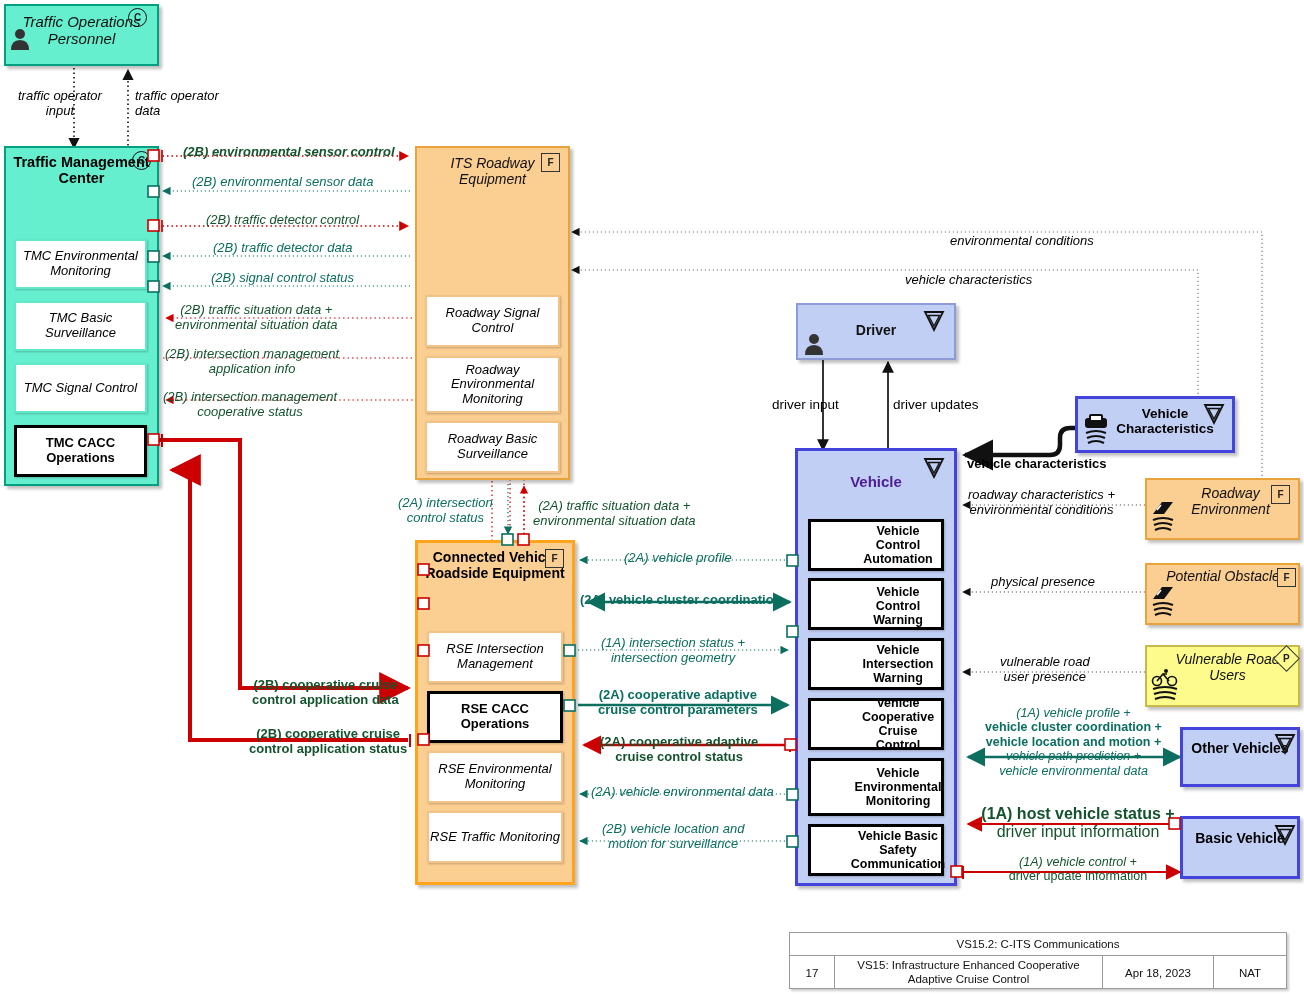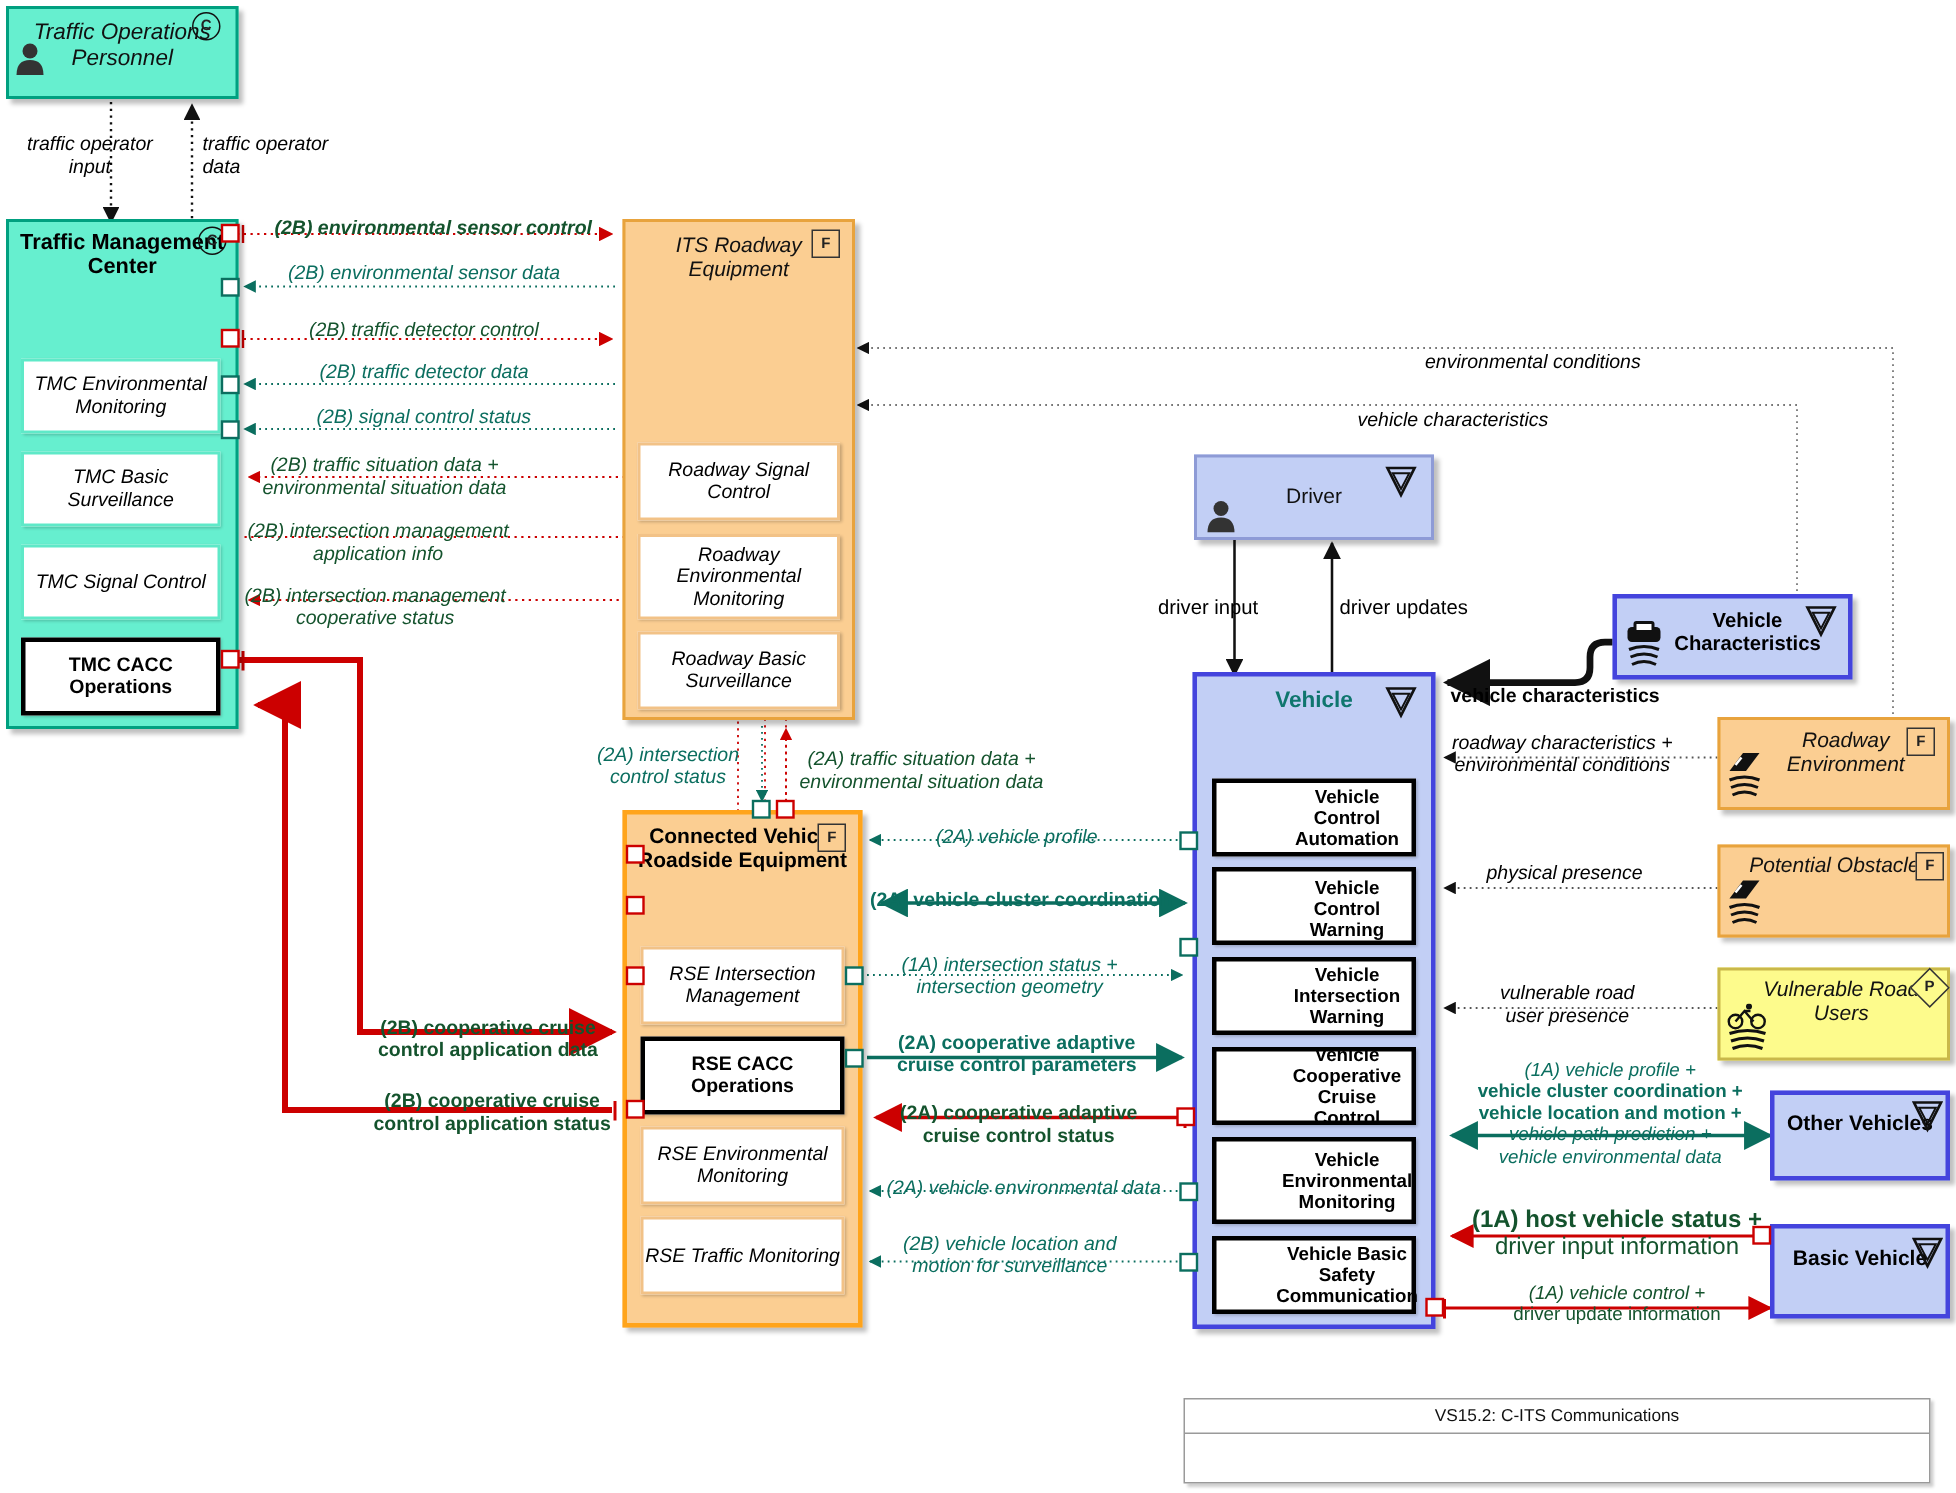--- a/index.html
+++ b/index.html
@@ -12,21 +12,21 @@
   
   .teal{background:#66EFCF;border:2px solid #00A080;}
   .teal .sub{border:2px solid #5fe9c8;box-shadow:1px 1px 2px rgba(0,0,0,.22);}
   .orange{background:#FBCE92;border:2px solid #E8A33D;}
   .orange .sub{border:2px solid #F2C287;box-shadow:1px 1px 2px rgba(0,0,0,.22);}
   .orange2{background:#FBCE92;border:3px solid #FFA41B;}
   .orange2 .sub{border:2px solid #F2C287;box-shadow:1px 1px 2px rgba(0,0,0,.22);}
   .blue{background:#C2CFF5;border:3px solid #4444DD;}
   .blue .sub{border:3px solid #000000;box-shadow:1px 1px 2px rgba(0,0,0,.22);padding-left:44px;}
   .yellow{background:#FDFB8C;border:2px solid #C9B84A;}
-  .plain-blue{background:#C2CFF5;border:2px solid #8E9BD6;}
+  .plain-blue{background:#C2CFF5;border:2px solid #8E9BD6;font-weight:bold;}
   .emph{border:3px solid #000 !important;}
 
   .tl{font-style:italic;font-weight:normal;}
   .tb{font-weight:bold;font-style:normal;}
 
   
   .flow{position:absolute;line-height:1.15;white-space:nowrap;}
   .fl-teal{color:#0B6E5F;}
   .fl-red{color:#14532d;}
   .fl-black{color:#000000;}
@@ -271,21 +271,21 @@
       <circle cx="10" cy="6" r="5" fill="#333"></circle>
         <path d="M1,22 Q1,12 10,12 Q19,12 19,22 Z" fill="#333"></path>
     </svg>
     <svg style="position:absolute;right:8px;top:4px;width:24px;height:24px;" viewBox="0 0 24 24">
       <path d="M3,3 L21,3 L12,21 Z" fill="none" stroke="#111" stroke-width="1.8"></path>
       <path d="M6.5,6.5 L17.5,6.5 L12,17 Z" fill="none" stroke="#111" stroke-width="1.3"></path>
     </svg>
   </div>
 
   <div class="box blue" style="left:795px;top:448px;width:162px;height:438px;">
-    <div class="boxtitle tb" style="top:8px;font-size:15px;color:#0f766e;">Vehicle</div>
+    <div class="boxtitle tb" style="top:23px;font-size:15px;color:#4c1d95;">Vehicle</div>
     <svg style="position:absolute;right:8px;top:5px;width:24px;height:24px;" viewBox="0 0 24 24">
       <path d="M3,3 L21,3 L12,21 Z" fill="none" stroke="#111" stroke-width="1.8"></path>
       <path d="M6.5,6.5 L17.5,6.5 L12,17 Z" fill="none" stroke="#111" stroke-width="1.3"></path>
     </svg>
     <div class="sub tb" style="left:10px;top:68px;width:136px;height:52px;font-size:12.5px;">
       <span>Vehicle Control Automation</span>
       </div>
     <div class="sub tb" style="left:10px;top:127px;width:136px;height:52px;font-size:12.5px;align-items:flex-end;">
       <span>Vehicle Control Warning</span>
       </div>
@@ -502,15 +502,21 @@
     <div class="bd">(1A) host vehicle status +</div>
     <div>driver input information</div>
   </div>
   <div class="flow fl-red ctr" style="left:978px;top:855px;font-size:12.5px;width:200px;">
     <div class="it">(1A) vehicle control +</div>
     <div>driver update information</div>
   </div>
 
   <div id="legend">
     <div class="row1">VS15.2: C-ITS Communications</div>
+    <div class="row2">
+      <div class="c1">17</div>
+      <div class="c2">VS15: Infrastructure Enhanced Cooperative Adaptive Cruise Control</div>
+      <div class="c3">Apr 18, 2023</div>
+      <div class="c4">NAT</div>
+    </div>
   </div>
 
 </div>
 
 </body></html>

